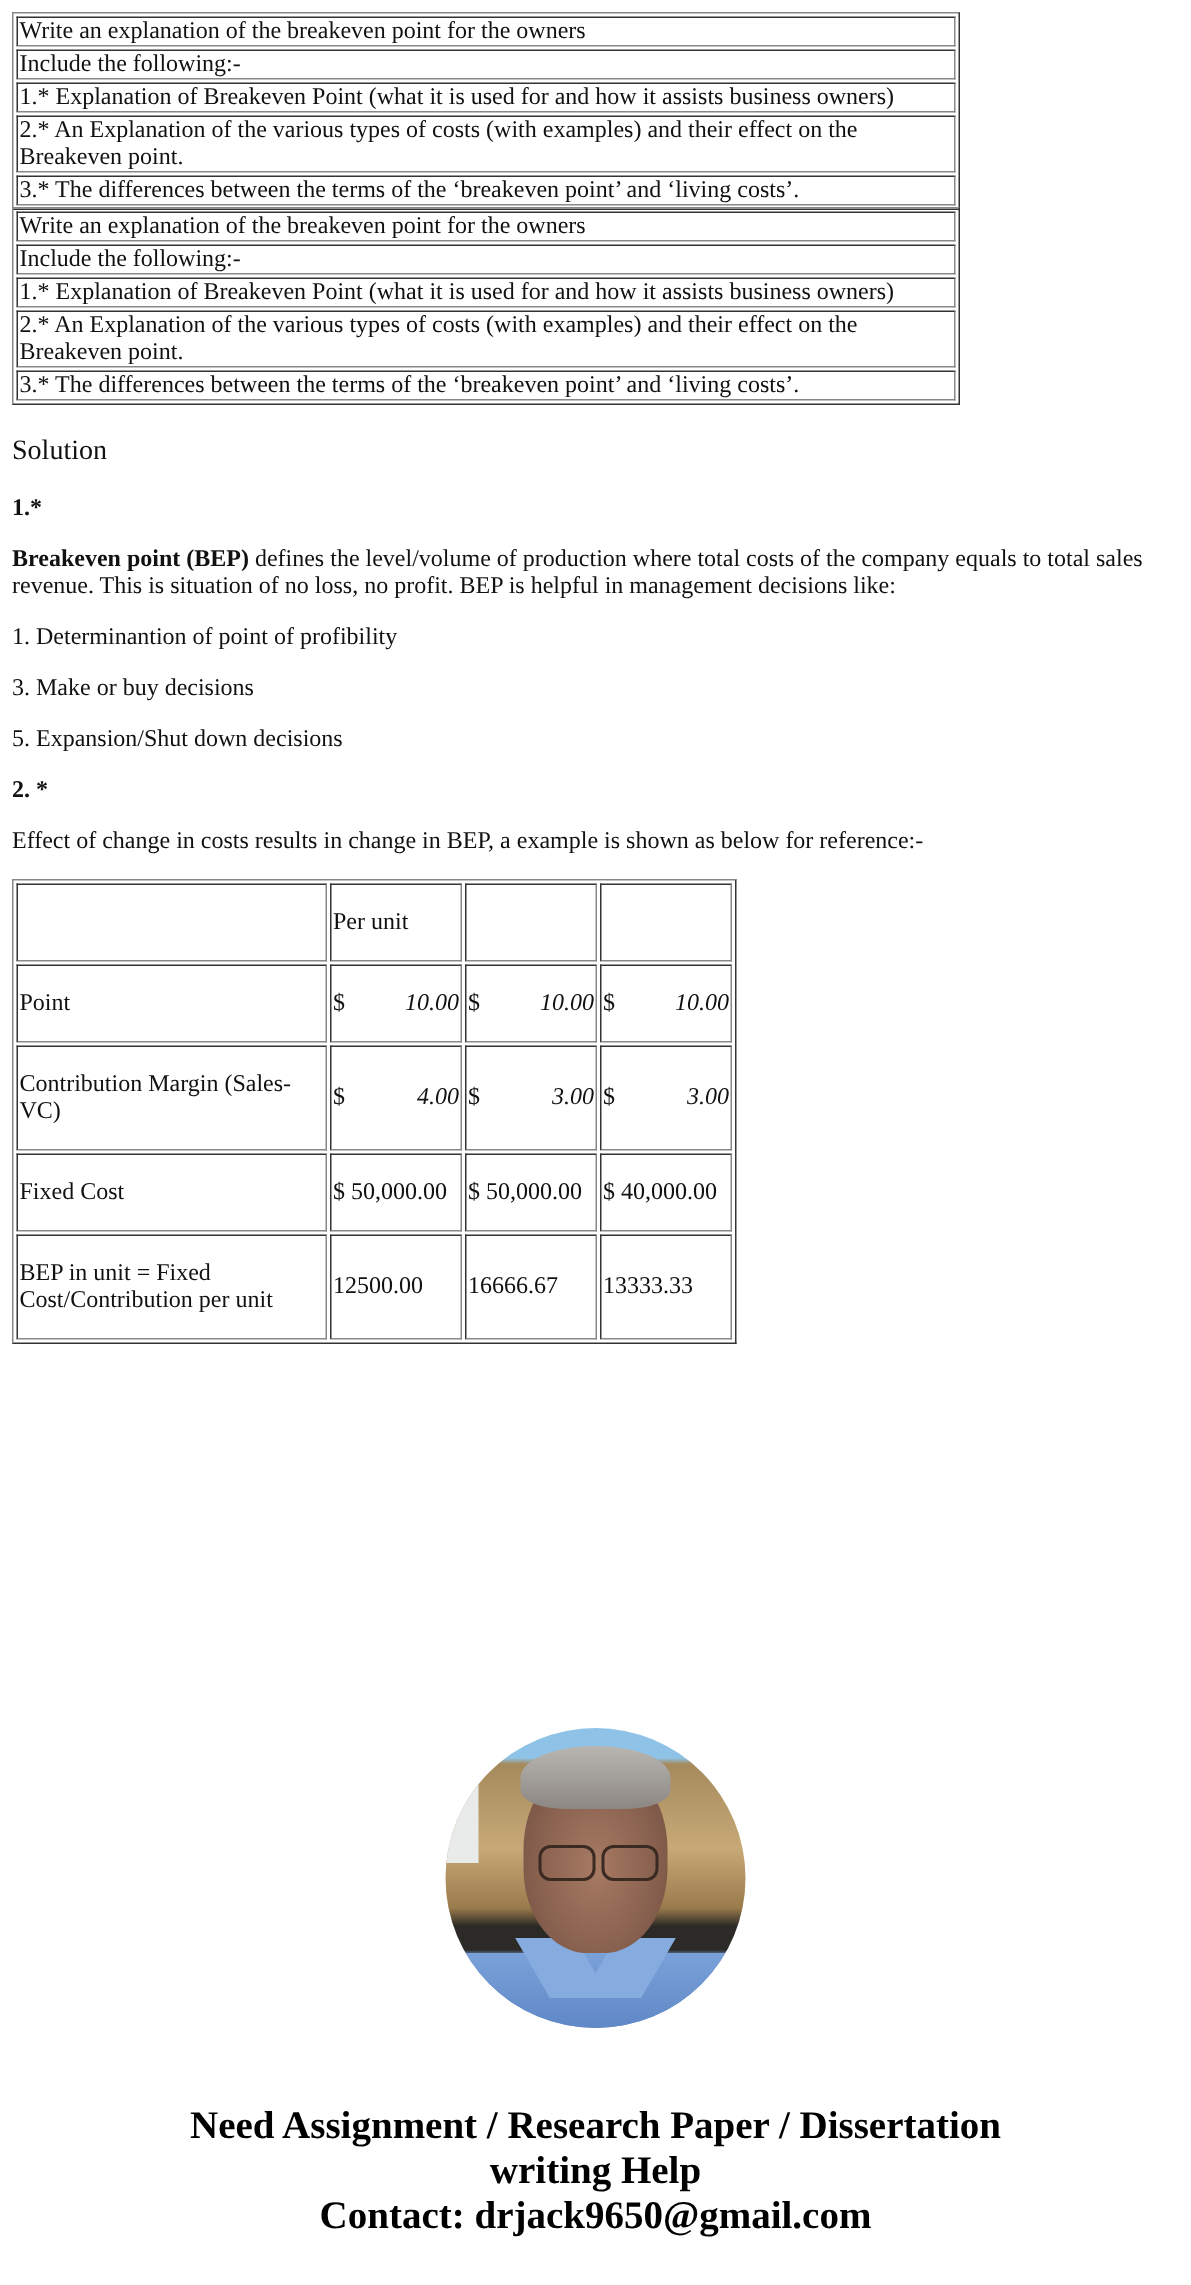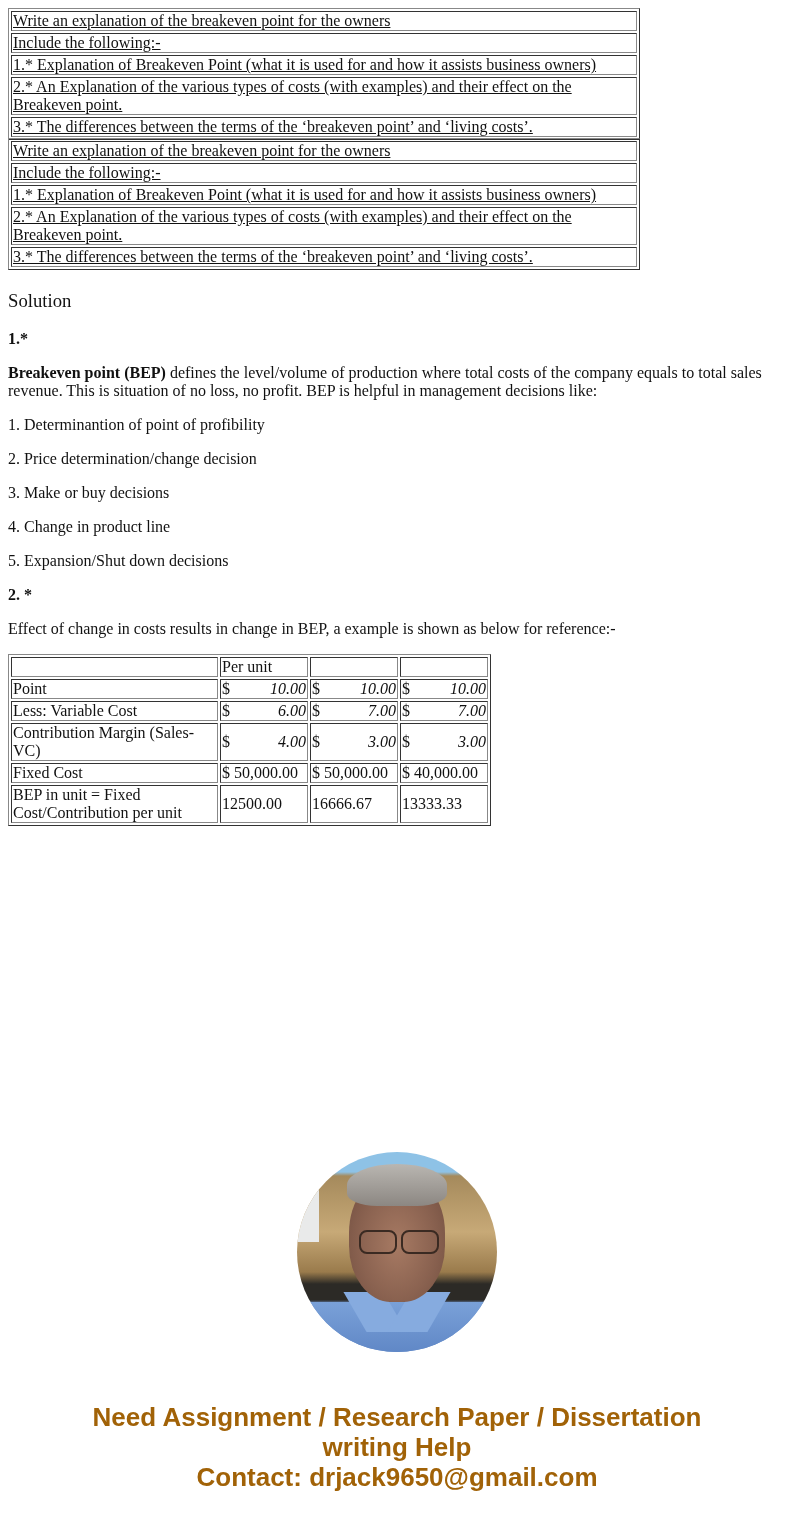--- a/index.html
+++ b/index.html
@@ -13,21 +13,20 @@
   }
   .wrap { padding: 8px 8px 0 8px; }
 
   table.q {
     border: 1px solid #888;
     border-collapse: separate;
     border-spacing: 2px;
     width: 632px;
     border-right-color: #333;
     border-bottom-color: #333;
-    text-decoration: underline;
   }
   table.q td {
     border: 1px solid #333;
     border-right-color: #888;
     border-bottom-color: #888;
     padding: 0 1px;
     line-height: 18px;
     vertical-align: top;
   }
 
@@ -45,21 +44,21 @@
     border-right-color: #333;
     border-bottom-color: #333;
     border-collapse: separate;
     border-spacing: 2px;
     margin-top: 0;
   }
   table.bep td {
     border: 1px solid #333;
     border-right-color: #888;
     border-bottom-color: #888;
-    padding: 0 1px;
+    padding: 16px 1px;
     line-height: 18px;
     height: 18px;
     vertical-align: middle;
   }
   table.bep td.c0 { width: 203px; }
   table.bep td.cv { width: 84px; }
   .money { display: flex; justify-content: space-between; }
   .money .amt { text-align: right; font-style: italic; }
 
   .promo {
@@ -105,25 +104,25 @@
   }
   .avatar .collar-l, .avatar .collar-r {
     position: absolute; top: 140px; width: 40px; height: 40px;
     background: #86abdf;
   }
   .avatar .collar-l { left: 58px; transform: skewX(30deg); }
   .avatar .collar-r { left: 102px; transform: skewX(-30deg); }
 
   .promo-text {
     margin-top: 50px;
-    font-family: Liberation Sans, sans-serif;
+    font-family: Liberation Serif, serif;
     font-weight: bold;
     font-size: 26px;
     line-height: 30px;
-    color: #a16207;
+    color: #000000;
   }
 </style>
 </head>
 <body>
 
 <div class="wrap">
 
   <table class="q">
     <tbody>
         <tr>
@@ -164,23 +163,21 @@
   </tbody>
     </table>
 
   <h3 class="sol">Solution</h3>
 
   <p class="num">1.*</p>
 
   <p><b>Breakeven point (BEP)</b><span> defines the level/volume of production where total costs of the company equals to total sales revenue. This is situation of no loss, no profit. BEP is helpful in management decisions like:</span></p>
 
   <p>1. Determinantion of point of profibility</p>
-  <p>2. Price determination/change decision</p>
   <p>3. Make or buy decisions</p>
-  <p>4. Change in product line</p>
   <p>5. Expansion/Shut down decisions</p>
 
   <p class="num">2. *</p>
   <p>Effect of change in costs results in change in BEP, a example is shown as below for reference:-</p>
 
   <table class="bep">
     <tbody>
         <tr>
       <td class="c0"></td>
       <td class="cv">Per unit</td>
@@ -198,41 +195,20 @@
       <td class="cv">
             <div class="money">
               <span>$</span>
               <span class="amt">10.00</span>
             </div>
           </td>
       <td class="cv">
             <div class="money">
               <span>$</span>
               <span class="amt">10.00</span>
-            </div>
-          </td>
-    </tr>
-    <tr>
-      <td class="c0">Less: Variable Cost</td>
-      <td class="cv">
-            <div class="money">
-              <span>$</span>
-              <span class="amt">6.00</span>
-            </div>
-          </td>
-      <td class="cv">
-            <div class="money">
-              <span>$</span>
-              <span class="amt">7.00</span>
-            </div>
-          </td>
-      <td class="cv">
-            <div class="money">
-              <span>$</span>
-              <span class="amt">7.00</span>
             </div>
           </td>
     </tr>
     <tr>
       <td class="c0">Contribution Margin (Sales-VC)</td>
       <td class="cv">
             <div class="money">
               <span>$</span>
               <span class="amt">4.00</span>
             </div>

